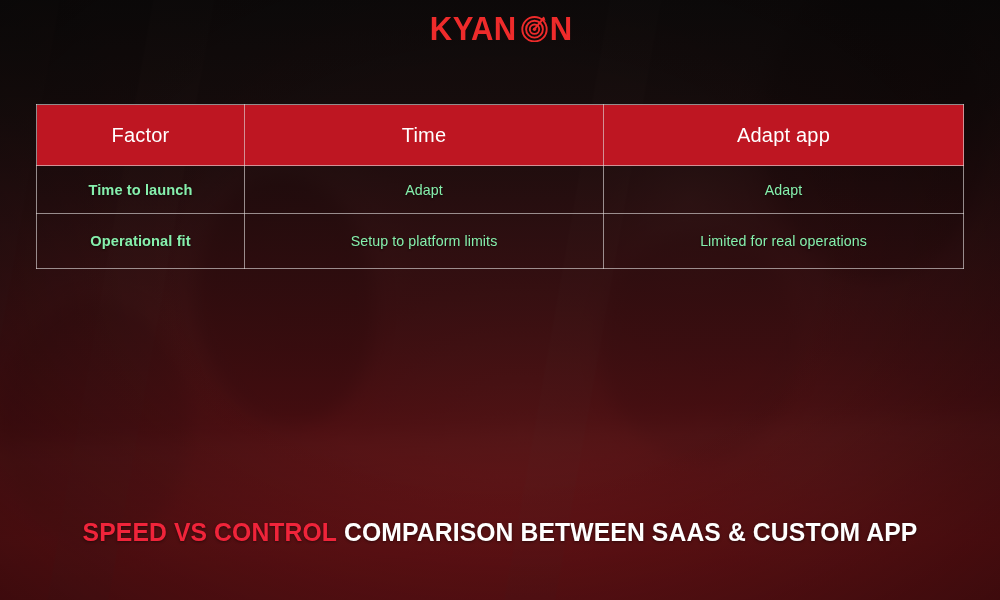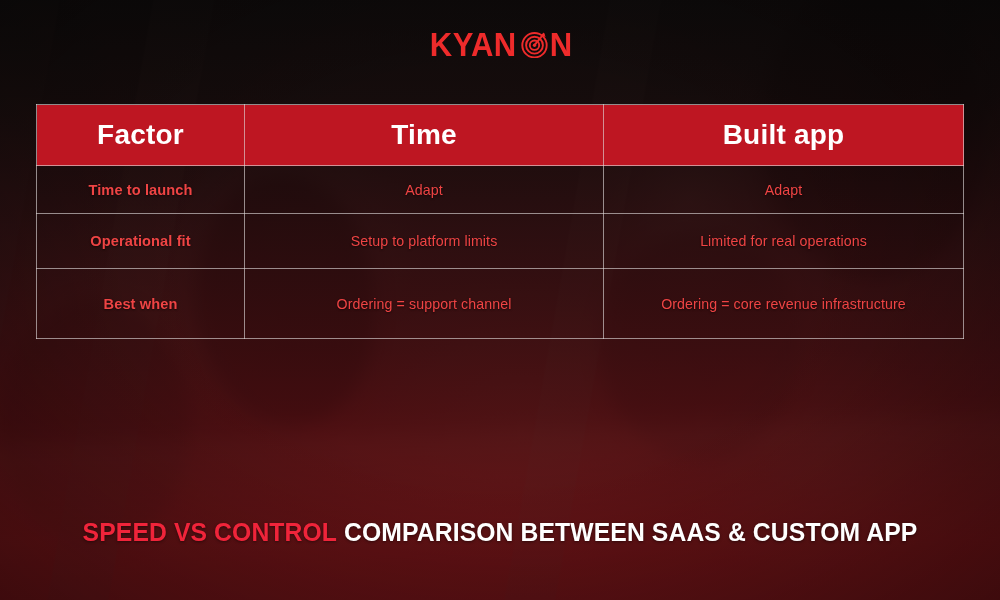--- a/index.html
+++ b/index.html
@@ -84,21 +84,21 @@
   }
   .bg-vignette {
     position: absolute;
     inset: 0;
     background: radial-gradient(ellipse 760px 520px at 50% 46%, rgba(0,0,0,0) 38%, rgba(0,0,0,0.42) 100%);
   }
 
   
   .logo-wrap {
     position: absolute;
-    left: 0; top: 28px;
+    left: 0; top: 12px;
     width: 1000px;
     display: flex;
     justify-content: center;
     align-items: center;
     z-index: 5;
   }
   .logo {
     display: flex;
     align-items: center;
     letter-spacing: -0.5px;
@@ -138,29 +138,29 @@
     vertical-align: middle;
     padding: 6px 10px;
   }
   .col-factor  { width: 208px; }
   .col-saas    { width: 359px; }
   .col-custom  { width: 360px; }
 
   thead th {
     background: #BE1622;
     color: #ffffff;
-    font-size: 28px;
-    font-weight: 700;
+    font-size: 20px;
+    font-weight: 400;
     letter-spacing: 0.2px;
     height: 61px;
     border-color: rgba(235,230,230,0.72);
   }
 
   tbody td {
-    color: #ef4444;
+    color: #86efac;
     font-size: 14.2px;
     font-weight: 400;
     letter-spacing: 0.1px;
     text-shadow: 0 1px 2px rgba(0,0,0,0.55);
   }
   tbody td.factor-cell {
     font-weight: 700;
     font-size: 14.6px;
   }
   .row-1 td { height: 48px; }
@@ -227,39 +227,34 @@
   <table class="table">
     <colgroup>
       <col class="col-factor">
       <col class="col-saas">
       <col class="col-custom">
     </colgroup>
     <thead>
       <tr>
         <th>Factor</th>
         <th>Time</th>
-        <th>Built app</th>
+        <th>Adapt app</th>
       </tr>
     </thead>
     <tbody>
       <tr class="row-1">
         <td class="factor-cell">Time to launch</td>
         <td>Adapt</td>
         <td>Adapt</td>
       </tr>
       <tr class="row-3">
         <td class="factor-cell">Operational fit</td>
         <td>Setup to platform limits</td>
         <td>Limited for real operations</td>
       </tr>
-      <tr class="row-5">
-        <td class="factor-cell">Best when</td>
-        <td>Ordering = support channel</td>
-        <td>Ordering = core revenue infrastructure</td>
-      </tr>
     </tbody>
   </table>
 
   <div class="caption">
     <span class="accent">SPEED VS CONTROL</span><span>&nbsp;</span><span class="rest">COMPARISON BETWEEN SAAS &amp; CUSTOM APP</span>
   </div>
 
 </div>
 
 </body></html>

